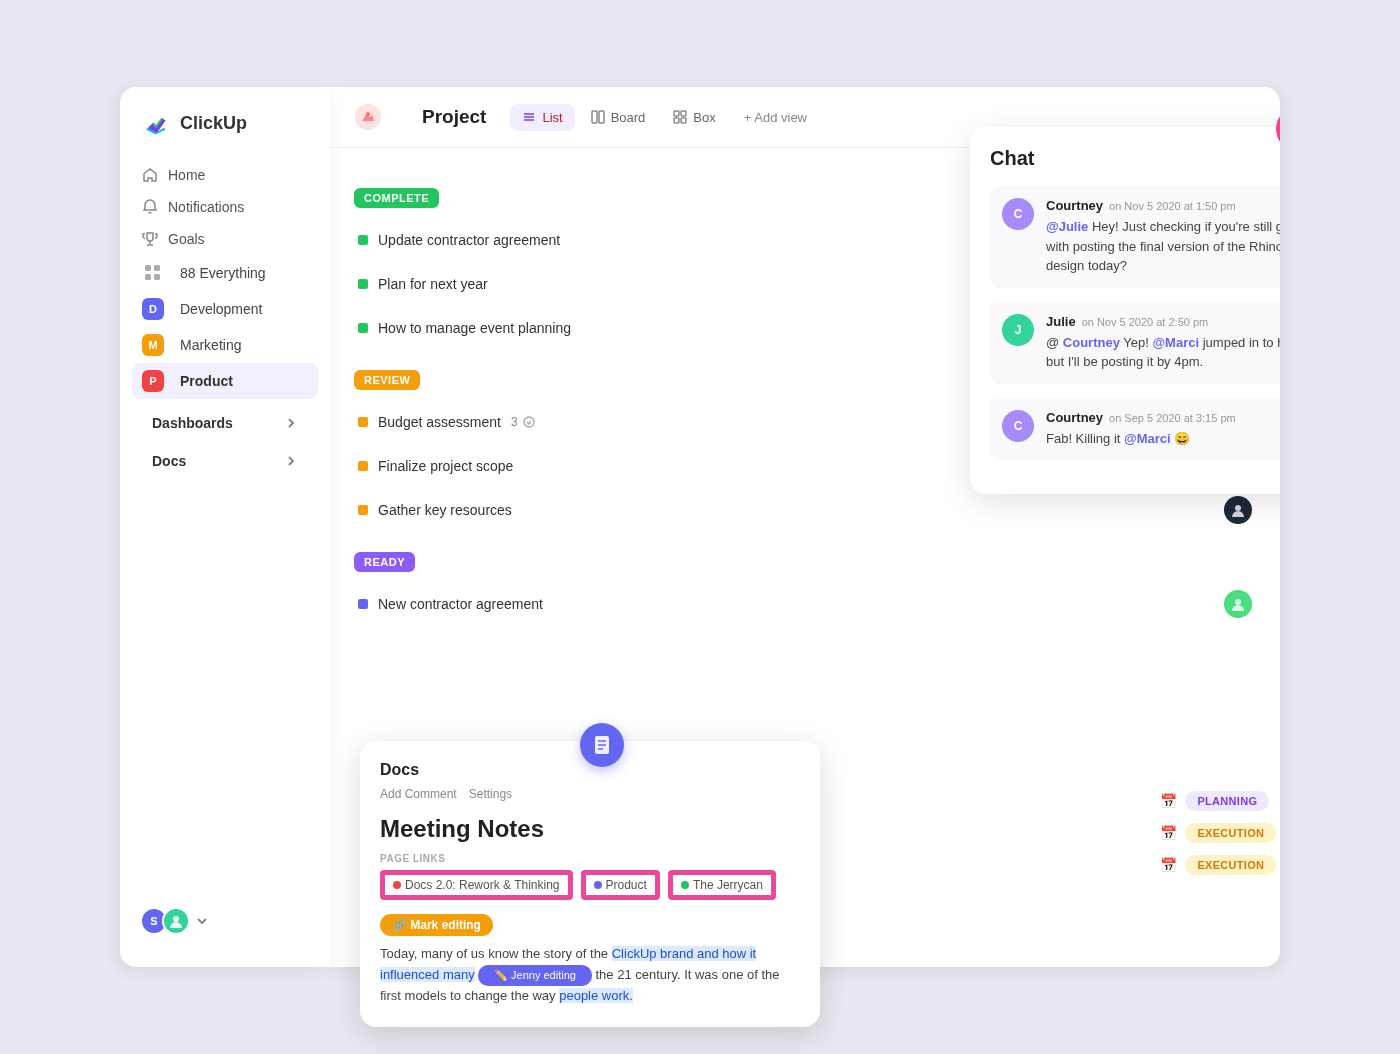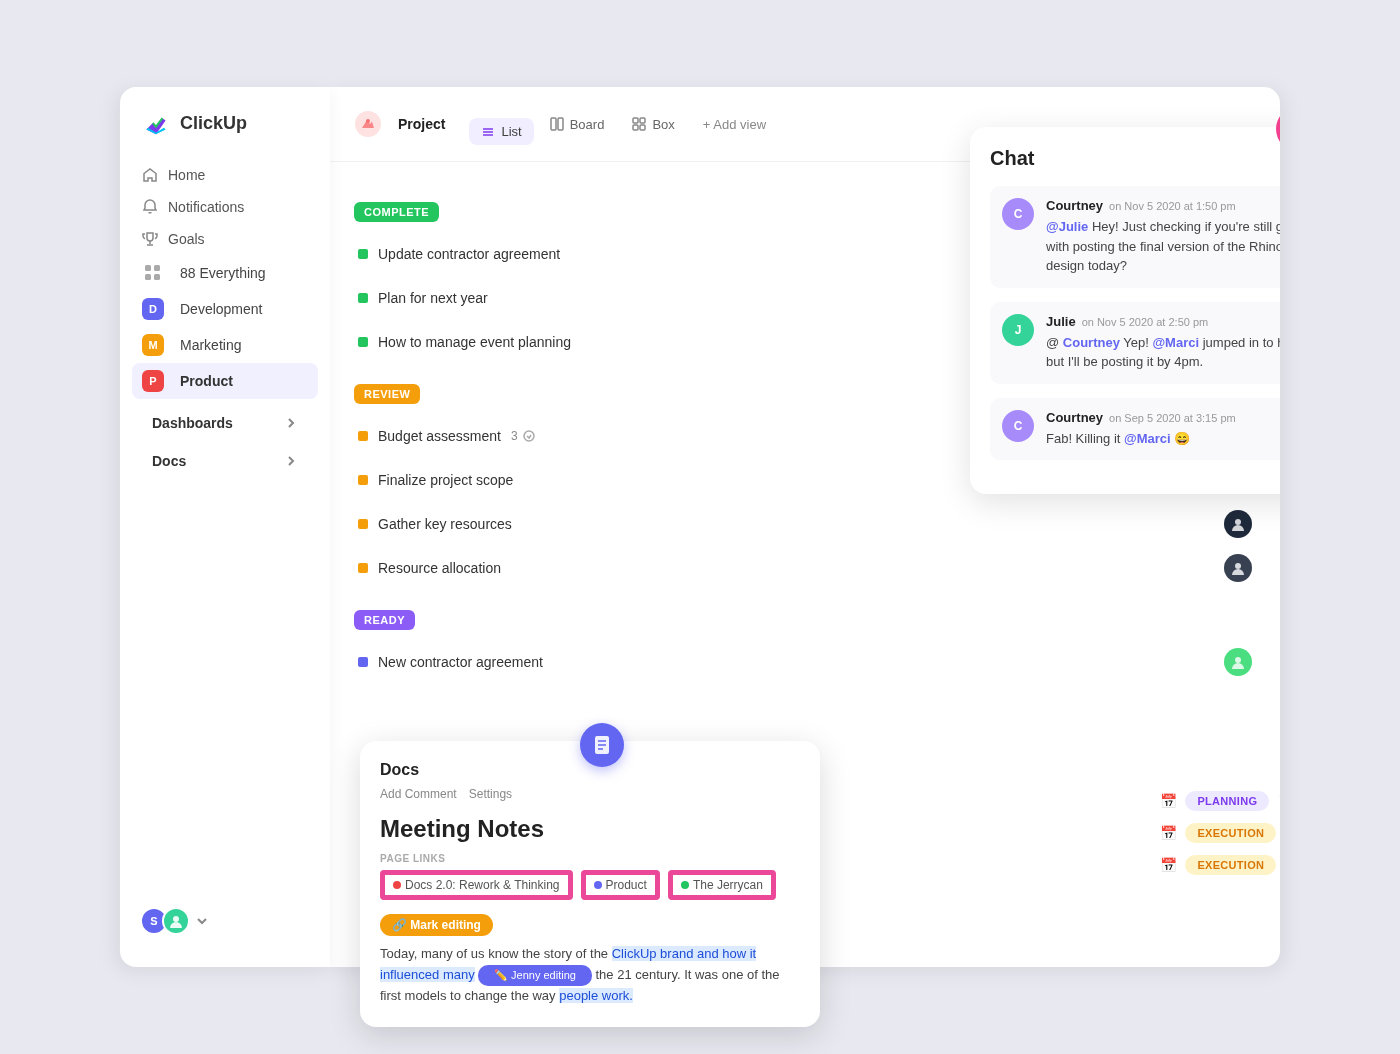--- a/index.html
+++ b/index.html
@@ -179,44 +179,45 @@
       border-bottom: 1px solid #f0f0f0;
       gap: 16px;
     }
 
     .project-icon {
       width: 28px;
       height: 28px;
     }
 
     .project-title {
-      font-size: 14px;
+      font-size: 19px;
       font-weight: 700;
       color: #222;
+      margin-left: 24px;
     }
 
     .view-tabs {
       display: flex;
       align-items: center;
       gap: 4px;
       margin-left: 8px;
     }
 
     .view-tab {
       display: flex;
       align-items: center;
       gap: 6px;
       padding: 6px 12px;
       border-radius: 8px;
       font-size: 13px;
       font-weight: 500;
       color: #666;
       cursor: pointer;
     }
-    .view-tab.active { background: #f0eeff; color: #404040; margin-top: 15px; }
+    .view-tab.active { background: #f0eeff; color: #b91c1c; }
 
     .add-view {
       display: flex;
       align-items: center;
       gap: 4px;
       padding: 6px 12px;
       font-size: 13px;
       color: #888;
       cursor: pointer;
       border-radius: 8px;
@@ -781,32 +782,20 @@
             <div class="task-color-dot dot-yellow"></div>
             <span class="task-name">Gather key resources</span>
           </div>
           <div class="task-avatar" style="background:#1e293b;">
             <svg width="18" height="18" viewBox="0 0 18 18" fill="none">
                 <circle cx="9" cy="7" r="3" fill="#fff" opacity="0.8"></circle>
                 <path d="M3 16a6 6 0 0112 0" fill="#fff" opacity="0.8"></path>
               </svg>
           </div>
         </div>
-        <div class="task-row">
-          <div class="task-left">
-            <div class="task-color-dot dot-yellow"></div>
-            <span class="task-name">Resource allocation</span>
-          </div>
-          <div class="task-avatar" style="background:#374151;">
-            <svg width="18" height="18" viewBox="0 0 18 18" fill="none">
-                <circle cx="9" cy="7" r="3" fill="#fff" opacity="0.8"></circle>
-                <path d="M3 16a6 6 0 0112 0" fill="#fff" opacity="0.8"></path>
-              </svg>
-          </div>
-        </div>
       </div>
 
       <div class="section-group">
         <div class="status-badge badge-ready">READY</div>
         <div class="task-row">
           <div class="task-left">
             <div class="task-color-dot dot-blue"></div>
             <span class="task-name">New contractor agreement</span>
           </div>
           <div class="task-avatar" style="background:#4ade80;">

